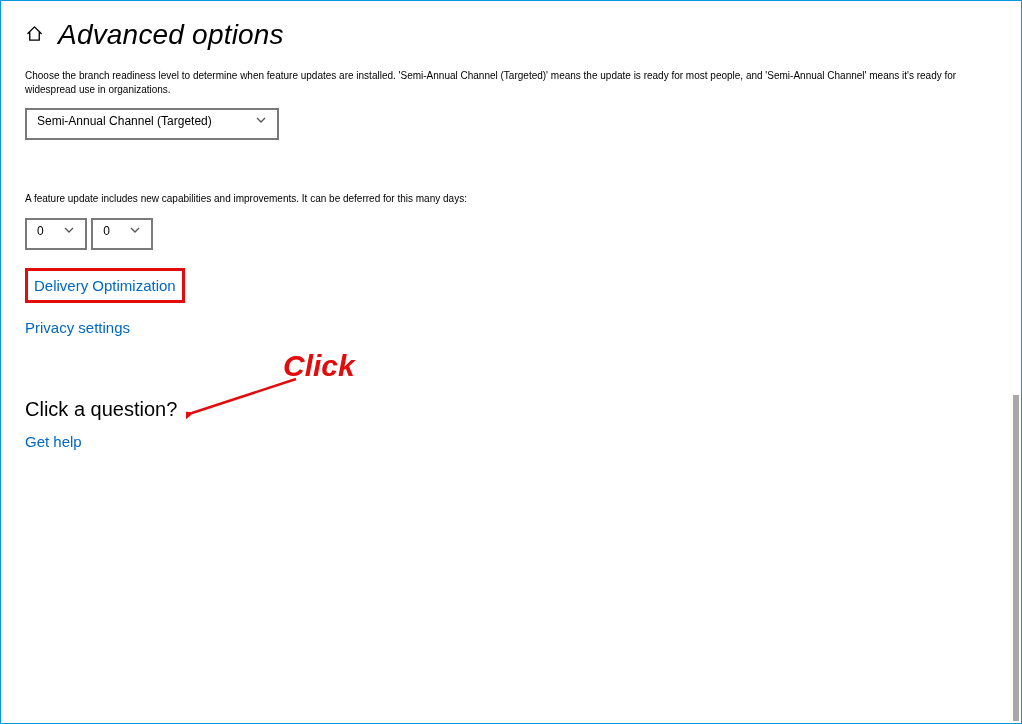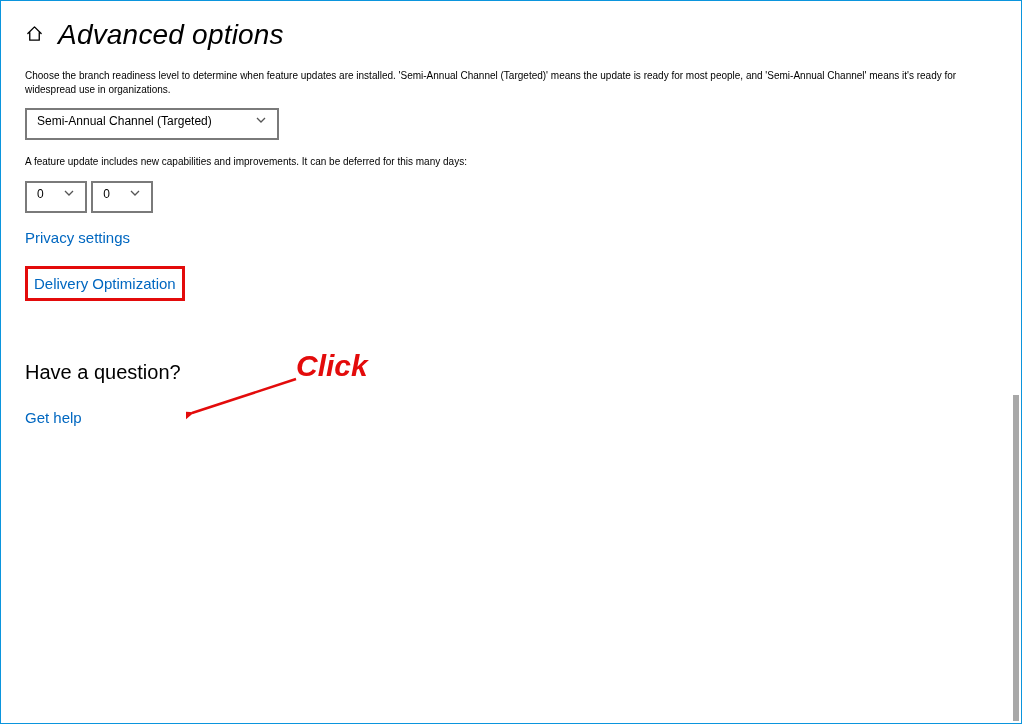--- a/index.html
+++ b/index.html
@@ -88,21 +88,21 @@
   }
   .dd-wide { width: 254px; }
   .dd-small { width: 62px; }
   .chevron {
     display: inline-flex;
     align-items: center;
     justify-content: center;
     margin-left: 10px;
   }
   .chevron svg { width: 12px; height: 12px; stroke:#333; }
-  .section-gap-lg { margin-top: 15px; }
+  .section-gap-lg { margin-top: 52px; }
 
   .link {
     color: #0067c0;
     font-size: 15px;
     display: inline-block;
     padding: 2px 0;
     cursor: pointer;
   }
   .link-row { margin-top: 14px; }
 
@@ -122,21 +122,21 @@
   .annotation {
     position: absolute;
     left: 185px;
     top: 358px;
     pointer-events: none;
     width: 300px;
     height: 70px;
   }
   .annotation-label {
     position: absolute;
-    left: 295px;
+    left: 282px;
     top: 348px;
     font-size: 30px;
     font-weight: 700;
     font-style: italic;
     color: #e30b0b;
     pointer-events: none;
     font-family: "Segoe UI", Arial, sans-serif;
   }
 
   
@@ -197,33 +197,33 @@
 
     <div class="dropdown dd-small">
       <span>0</span>
       <span class="chevron">
         <svg viewBox="0 0 12 12">
             <path d="M2 4 L6 8 L10 4" stroke="#555" stroke-width="1.3" fill="none"></path>
           </svg>
       </span>
     </div>
 
-    <div class="link-row">
-      <span class="link">Privacy settings</span>
-    </div>
-
     <div class="link-row" style="margin-top:18px;">
       <span class="highlight-box">
         <span class="link">Delivery Optimization</span>
       </span>
     </div>
 
-
-    <div class="question-heading">Have a question?</div>
-    <div class="link-row" style="margin-top:23px;">
+    <div class="link-row">
+      <span class="link">Privacy settings</span>
+    </div>
+
+
+    <div class="question-heading">Click a question?</div>
+    <div class="link-row" style="margin-top:10px;">
       <span class="link">Get help</span>
     </div>
 
     
     <svg class="annotation" viewBox="0 0 300 70">
       <defs>
         <marker id="arrowhead" markerWidth="10" markerHeight="8" refX="1" refY="4" orient="auto">
           <polygon points="10 0, 0 4, 10 8" fill="#e30b0b"></polygon>
         </marker>
       </defs>

